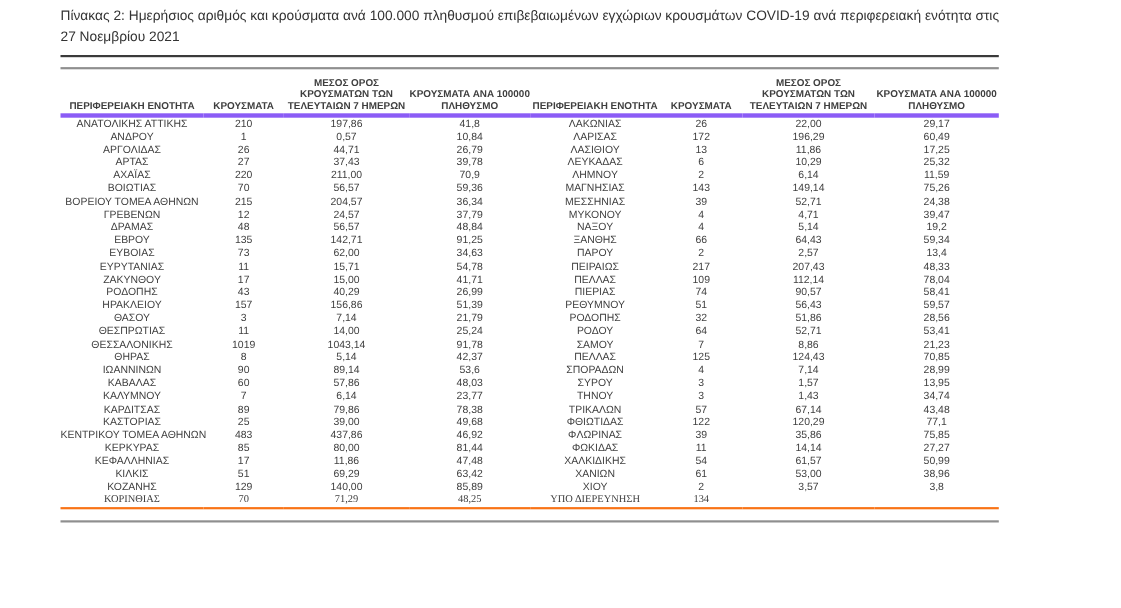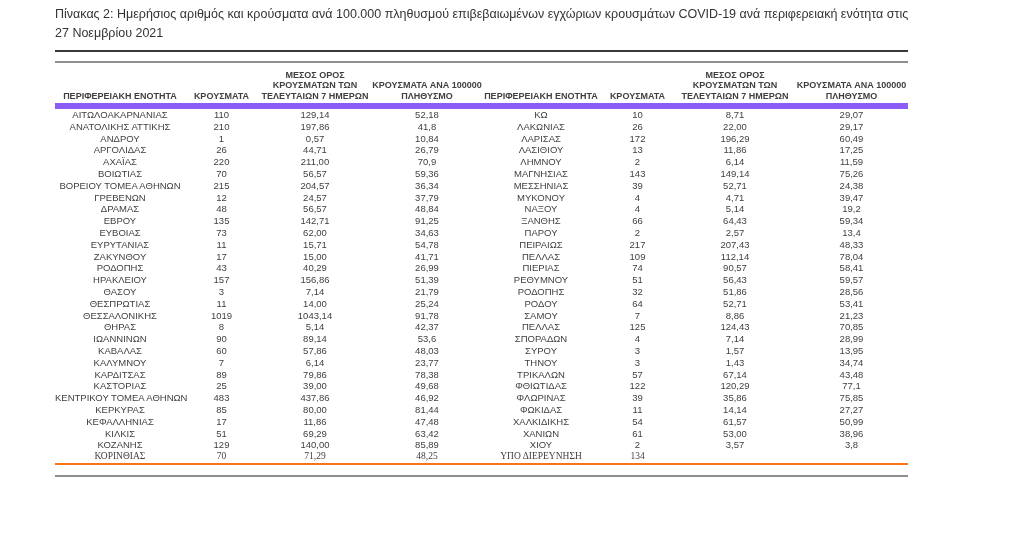--- a/index.html
+++ b/index.html
@@ -28,21 +28,21 @@
     width:853px;
   }
   table.covid {
     border-collapse:collapse; table-layout:fixed;
     width:853px;
   }
   table.covid th {
     vertical-align:bottom; text-align:center;
     font-size:9px; font-weight:bold; line-height:10.5px;
     color:#3f3f3f; padding:3px 0 2px 0; height:35px;
-    border-bottom:6px solid #8b5cf6;
+    border-bottom:4px solid #8b5cf6;
   }
   table.covid td {
     text-align:center; font-size:9.5px; line-height:11.8px;
     height:11.8px; padding:0; color:#3f3f3f; white-space:nowrap;
   }
   table.covid tbody tr:last-child td { border-bottom:2px solid #f97316;font-family:Liberation Serif, serif; }
 </style>
 </head>
 <body>
 
@@ -72,30 +72,20 @@
             <th>ΜΕΣΟΣ ΟΡΟΣ ΚΡΟΥΣΜΑΤΩΝ ΤΩΝ ΤΕΛΕΥΤΑΙΩΝ 7 ΗΜΕΡΩΝ</th>
             <th>ΚΡΟΥΣΜΑΤΑ ΑΝΑ 100000 ΠΛΗΘΥΣΜΟ</th>
             <th>ΠΕΡΙΦΕΡΕΙΑΚΗ ΕΝΟΤΗΤΑ</th>
             <th>ΚΡΟΥΣΜΑΤΑ</th>
             <th>ΜΕΣΟΣ ΟΡΟΣ ΚΡΟΥΣΜΑΤΩΝ ΤΩΝ ΤΕΛΕΥΤΑΙΩΝ 7 ΗΜΕΡΩΝ</th>
             <th>ΚΡΟΥΣΜΑΤΑ ΑΝΑ 100000 ΠΛΗΘΥΣΜΟ</th>
           </tr>
         </thead>
         <tbody>
             <tr>
-              <td>ΑΙΤΩΛΟΑΚΑΡΝΑΝΙΑΣ</td>
-              <td>110</td>
-              <td>129,14</td>
-              <td>52,18</td>
-              <td>ΚΩ</td>
-              <td>10</td>
-              <td>8,71</td>
-              <td>29,07</td>
-            </tr>
-            <tr>
               <td>ΑΝΑΤΟΛΙΚΗΣ ΑΤΤΙΚΗΣ</td>
               <td>210</td>
               <td>197,86</td>
               <td>41,8</td>
               <td>ΛΑΚΩΝΙΑΣ</td>
               <td>26</td>
               <td>22,00</td>
               <td>29,17</td>
             </tr>
             <tr>
@@ -112,20 +102,30 @@
               <td>ΑΡΓΟΛΙΔΑΣ</td>
               <td>26</td>
               <td>44,71</td>
               <td>26,79</td>
               <td>ΛΑΣΙΘΙΟΥ</td>
               <td>13</td>
               <td>11,86</td>
               <td>17,25</td>
             </tr>
             <tr>
+              <td>ΑΡΤΑΣ</td>
+              <td>27</td>
+              <td>37,43</td>
+              <td>39,78</td>
+              <td>ΛΕΥΚΑΔΑΣ</td>
+              <td>6</td>
+              <td>10,29</td>
+              <td>25,32</td>
+            </tr>
+            <tr>
               <td>ΑΧΑΪΑΣ</td>
               <td>220</td>
               <td>211,00</td>
               <td>70,9</td>
               <td>ΛΗΜΝΟΥ</td>
               <td>2</td>
               <td>6,14</td>
               <td>11,59</td>
             </tr>
             <tr>

